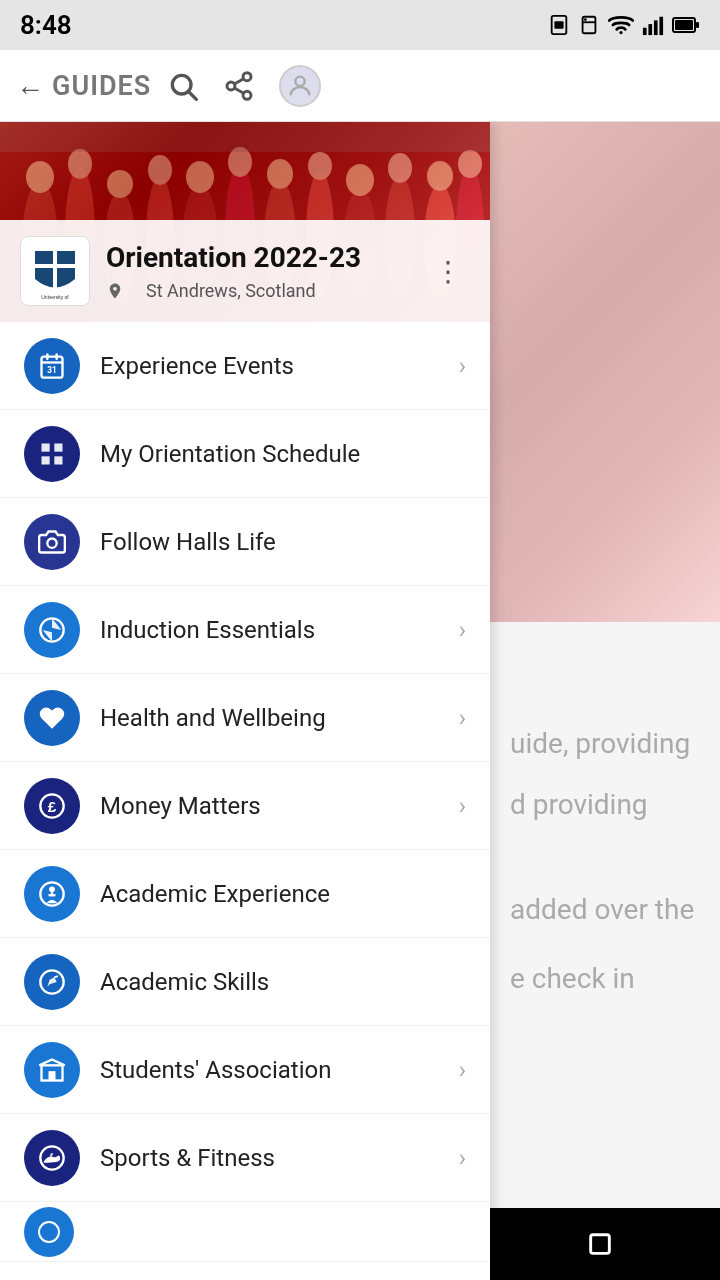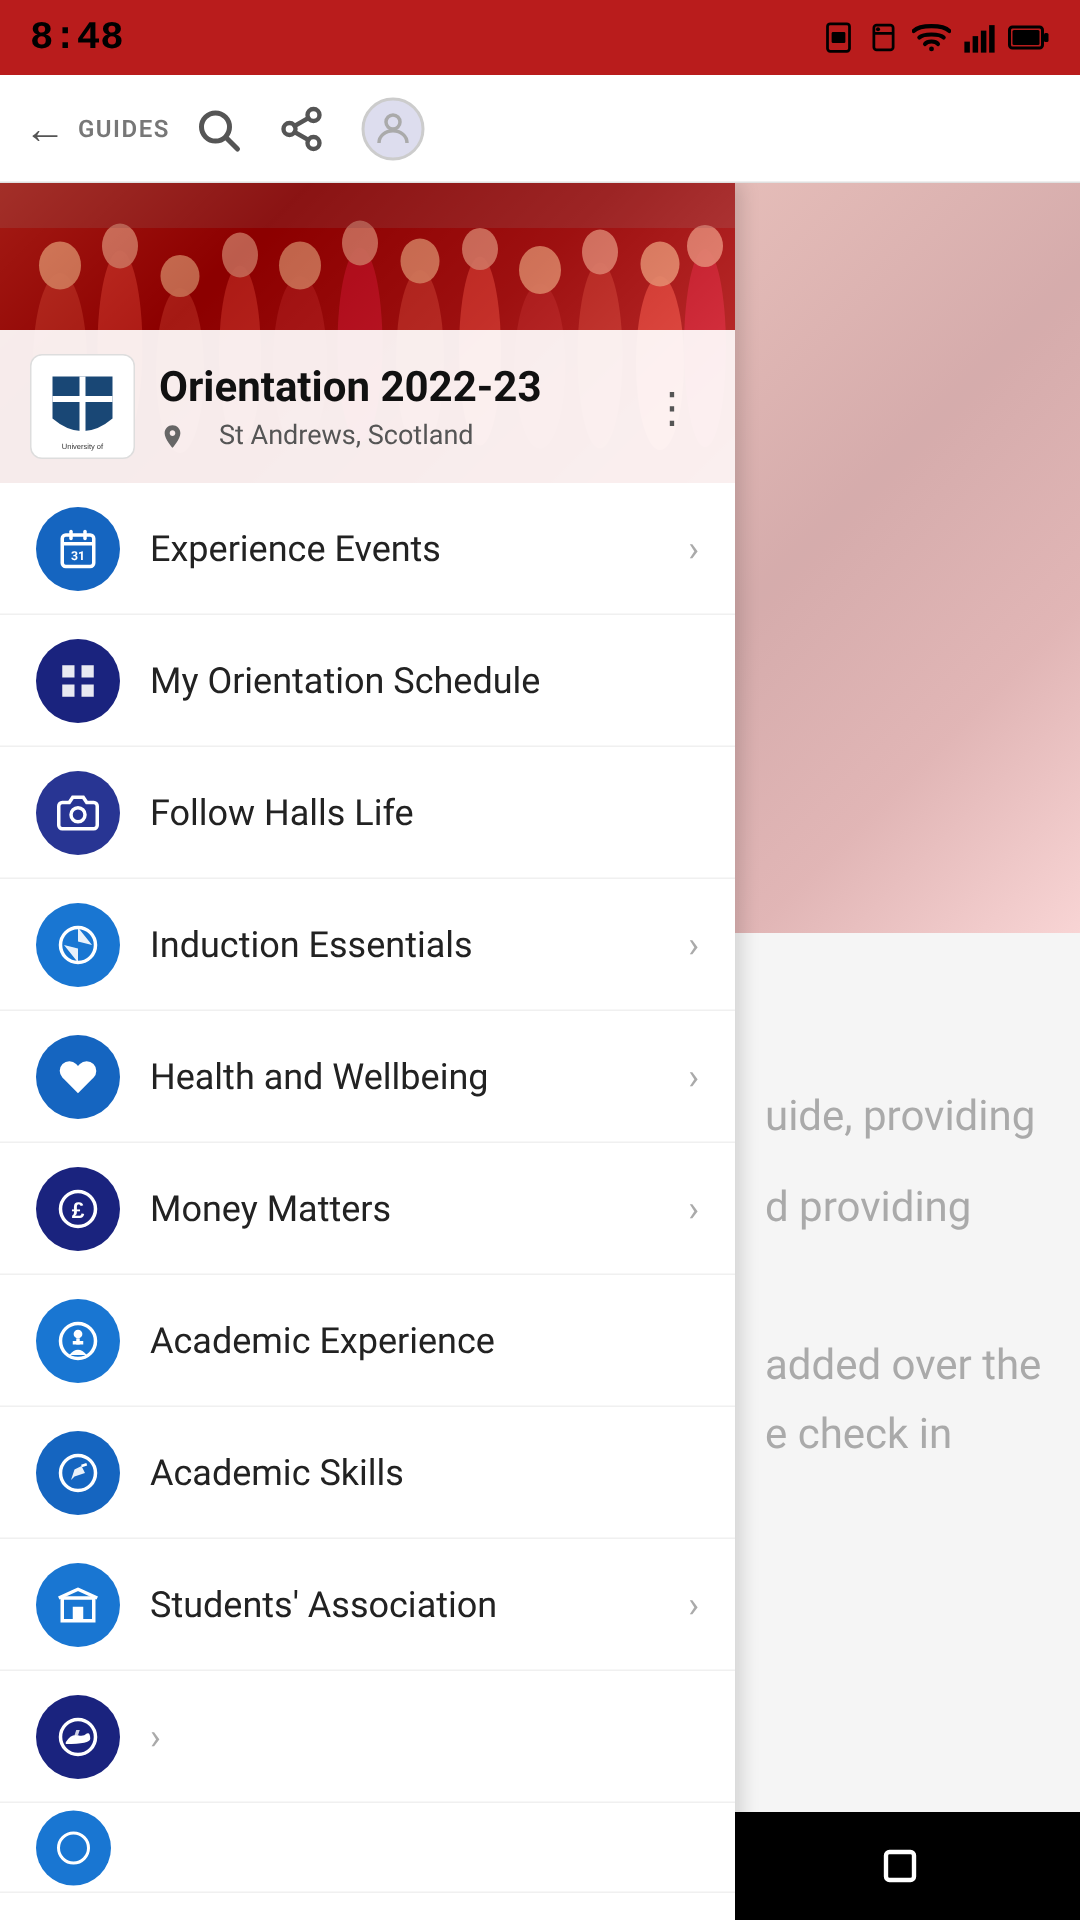--- a/index.html
+++ b/index.html
@@ -10,28 +10,27 @@
       font-family: 'Roboto', Arial, sans-serif;
       background: #fff;
       position: relative;
       overflow-x: hidden;
     }
 
     
     .status-bar {
       width: 100%;
       height: 50px;
-      background: #b91c1c;
+      background: #e5e5e5;
       display: flex;
       align-items: center;
       justify-content: space-between;
       padding: 0 20px;
       position: relative;
       z-index: 10;
-      font-family: Liberation Mono, monospace;
     }
     .status-time {
       font-size: 26px;
       font-weight: 600;
       color: #000;
     }
     .status-icons {
       display: flex;
       align-items: center;
       gap: 8px;
@@ -55,21 +54,21 @@
       align-items: center;
       gap: 8px;
       color: #555;
       cursor: pointer;
     }
     .nav-back-arrow {
       font-size: 28px;
       color: #555;
     }
     .nav-title {
-      font-size: 16px;
+      font-size: 27px;
       font-weight: 600;
       color: #777;
       letter-spacing: 1px;
       flex: 1;
     }
     .nav-actions {
       display: flex;
       align-items: center;
       gap: 24px;
     }
@@ -517,20 +516,21 @@
 
       <div class="menu-item">
         <div class="menu-icon-wrap dark-blue">
           <svg class="icon-svg" viewBox="0 0 24 24" fill="white">
             <circle cx="12" cy="12" r="10" fill="none" stroke="white" stroke-width="2"></circle>
 
             <path d="M5 15 Q8 10 12 11 Q15 12 17 10 Q19 9 19 13 Q19 16 5 16 Z" fill="white"></path>
             <path d="M10 11 L11 8 L13 8 L12 11" fill="white" opacity="0.8"></path>
           </svg>
         </div>
+        <span class="menu-label">Sports &amp; Fitness</span>
         <span class="menu-chevron">›</span>
       </div>
 
       <div class="menu-item" style="height:60px;">
         <div class="menu-icon-wrap mid-blue" style="width:50px;height:50px;">
           <svg width="24" height="24" viewBox="0 0 24 24" fill="white">
             <circle cx="12" cy="12" r="10" fill="none" stroke="white" stroke-width="2"></circle>
           </svg>
         </div>
       </div>
@@ -538,21 +538,21 @@
     </div>
   </div>
 
   <div class="right-panel">
 
     <div style="position:absolute;top:0;left:0;right:0;height:500px;background:linear-gradient(135deg,#c0392b 0%,#8b0000 40%,#b22222 70%,#ff8888 100%);opacity:0.3;"></div>
 
     <div class="right-bg-text">
       <p style="margin-bottom:16px;">uide, providing</p>
       <p style="margin-bottom:60px;">d providing</p>
-      <p style="margin-bottom:2px;">added over the</p>
+      <p style="margin-bottom:25px;">added over the</p>
       <p>e check in</p>
     </div>
   </div>
 
 </div>
 
 <div class="bottom-nav">
   <div class="bottom-btn">
     <svg width="30" height="30" viewBox="0 0 24 24" fill="white">
       <polygon points="16,4 8,12 16,20"></polygon>

